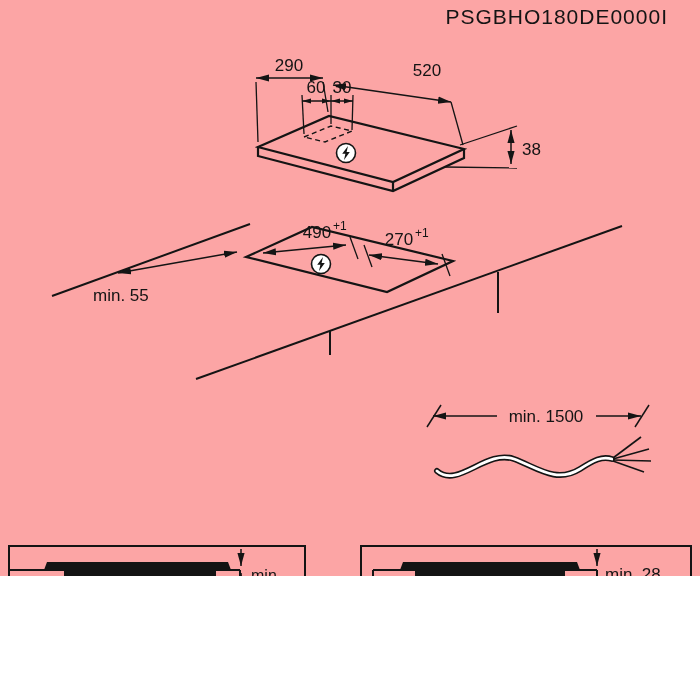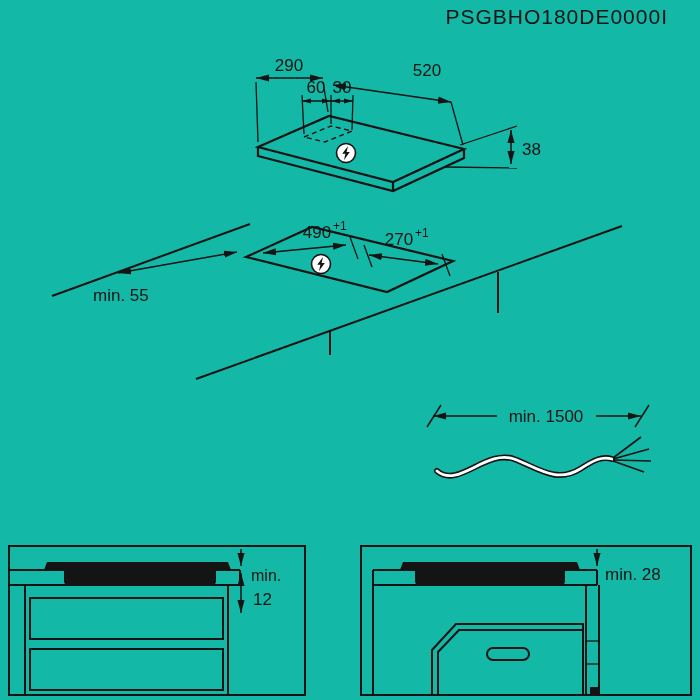--- a/index.html
+++ b/index.html
@@ -1,16 +1,16 @@
 <!DOCTYPE html>
 <html><head>
 <meta charset="utf-8">
 <style>
   html,body{margin:0;padding:0;background:#ffffff;}
-  #stage{width:700px;height:700px;position:relative;background:#14b8a6;overflow:hidden;}
+  #stage{width:700px;height:576px;position:relative;background:#fca5a5;overflow:hidden;}
   svg{display:block;}
   text{font-family:"Liberation Sans", sans-serif;font-size:17px;fill:#141414;}
   .t-title{font-size:21px;letter-spacing:1px;}
   .t-sm{font-size:12px;}
   .t-16{font-size:16px;}
   .ln{stroke:#141414;stroke-width:2.2;fill:none;}
   .ln2{stroke:#141414;stroke-width:2;fill:none;}
   .dim{stroke:#141414;stroke-width:1.5;fill:none;}
   .ext{stroke:#141414;stroke-width:1.3;fill:none;}
   .dash{stroke:#141414;stroke-width:1.4;fill:none;stroke-dasharray:5 3.5;}

